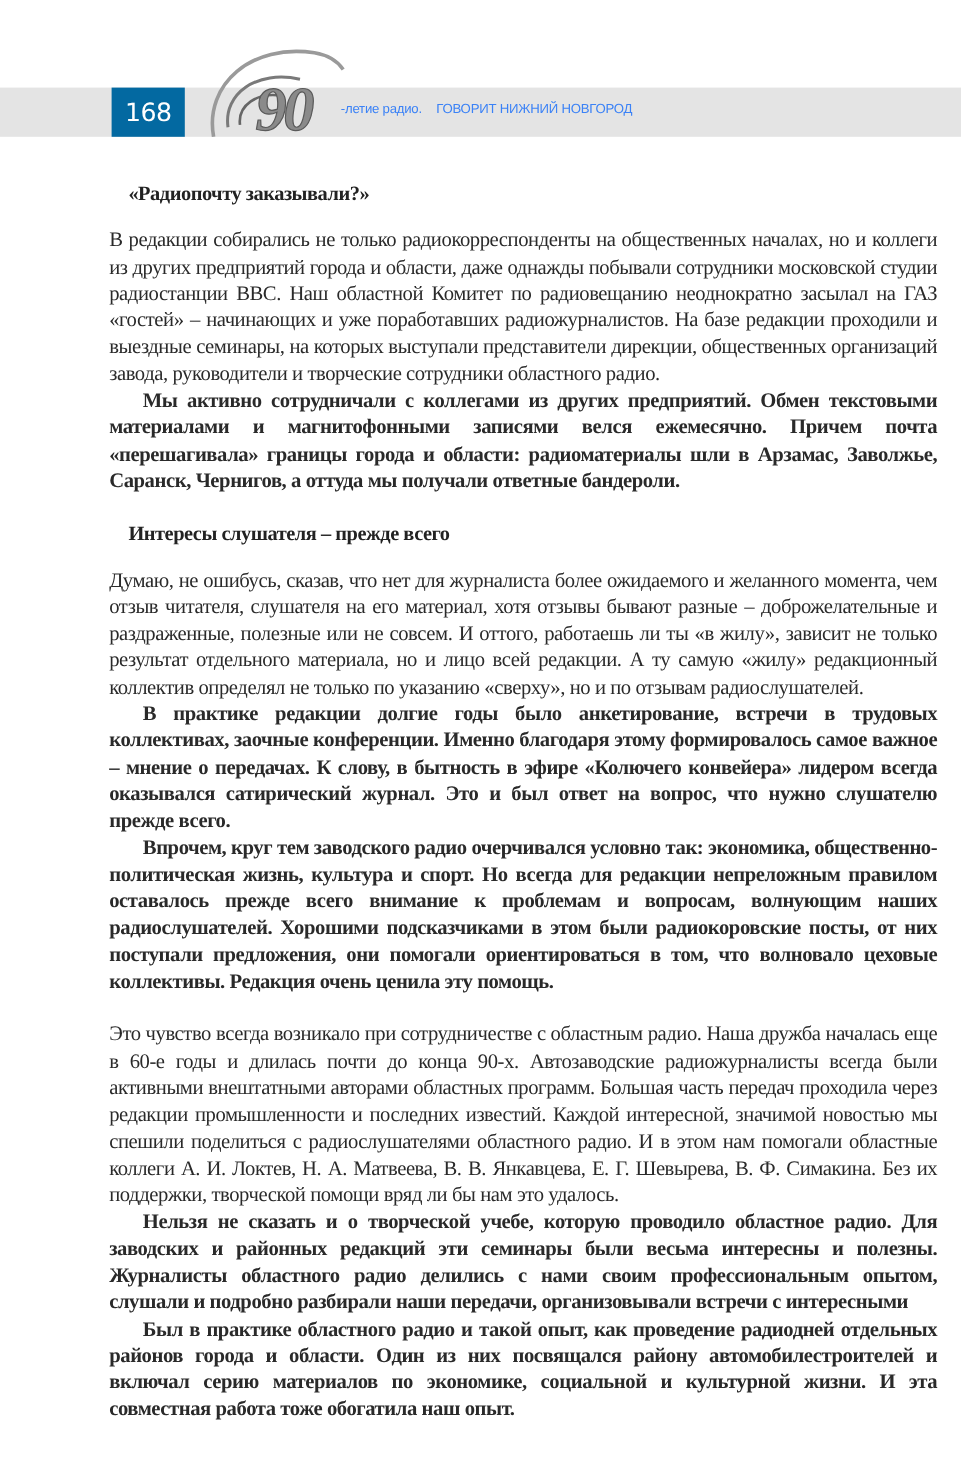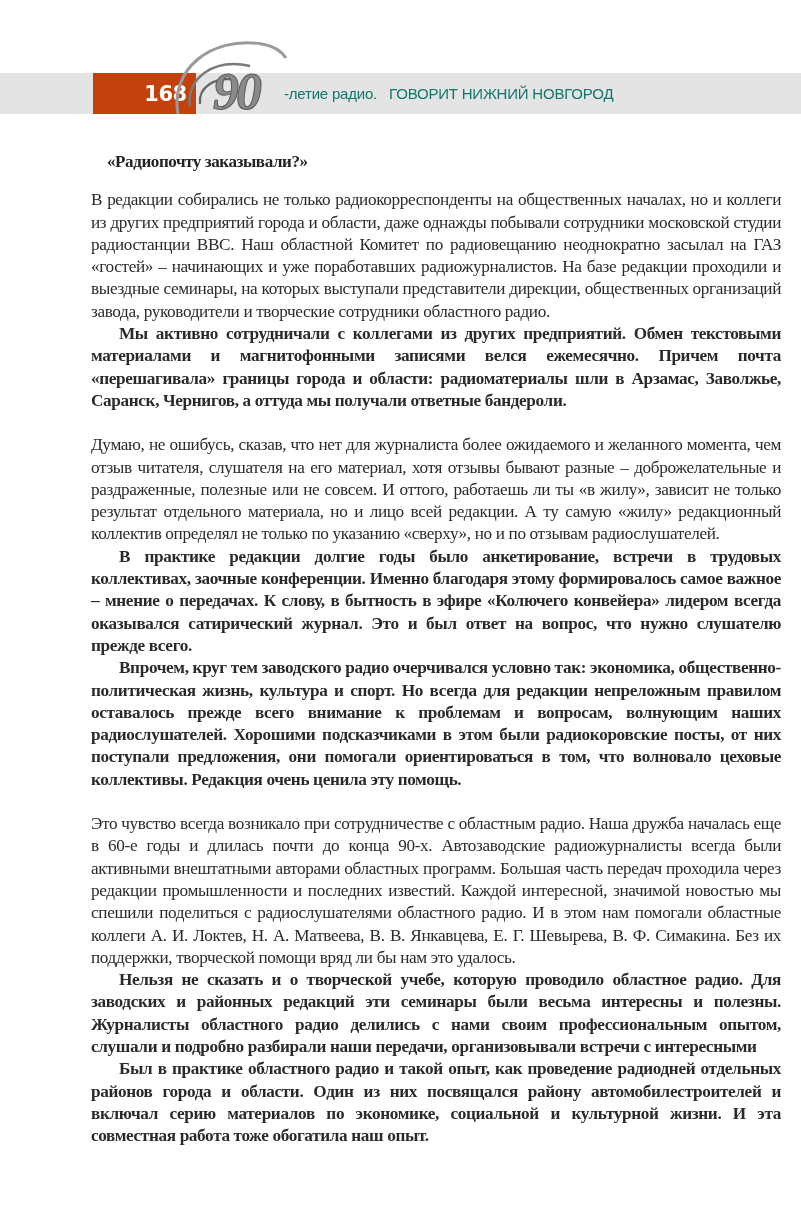--- a/index.html
+++ b/index.html
@@ -3,35 +3,35 @@
 <meta charset="utf-8">
 <style>
   html, body { margin: 0; padding: 0; background: #ffffff; }
   body { width: 801px; height: 1230px; position: relative; overflow: hidden; }
   .header-band {
     position: absolute; left: 0; top: 73px; width: 801px; height: 41px;
     background: #e4e4e4;
   }
   .page-num {
     position: absolute; left: 93px; top: 73px; width: 61px; height: 41px;
-    background: #c2410c; color: #ffffff;
-    font-family: "DejaVu Sans", sans-serif; font-weight: bold; font-size: 21px;
-    display: flex; align-items: center; justify-content: center; letter-spacing: -0.5px; padding-left: 42px;
+    background: #0369a1; color: #ffffff;
+    font-family: "DejaVu Sans", sans-serif; font-weight: normal; font-size: 21px;
+    display: flex; align-items: center; justify-content: center; letter-spacing: -0.5px;
   }
   .logo { position: absolute; left: 170px; top: 30px; width: 120px; height: 90px; }
   .logo-ninety {
     position: absolute; left: 213px; top: 66px;
     font-family: "Liberation Serif", serif; font-style: italic; font-weight: bold;
     font-size: 52px; color: #8a8a8a; line-height: 1;
     letter-spacing: -3px;
     -webkit-text-stroke: 1px #5a5a5a;
   }
   .header-title {
     position: absolute; left: 284px; top: 85px;
-    font-family: "Liberation Sans", sans-serif; font-size: 15px; color: #0f766e;
+    font-family: "Liberation Sans", sans-serif; font-size: 11px; color: #3b82f6;
     white-space: nowrap; letter-spacing: -0.2px;
   }
   .header-title .gap { display: inline-block; width: 12px; }
   .content {
     position: absolute; left: 91px; top: 135px; width: 690px;
     font-family: "Liberation Serif", serif; font-size: 17.2px; line-height: 22.3px;
     color: #2a2a2a; text-align: justify; letter-spacing: -0.35px;
   }
   .section { margin-bottom: 22px; }
   .section h2 {
@@ -55,20 +55,21 @@
 <div class="logo-ninety">90</div>
 <div class="header-title"><span>-летие радио.</span><span class="gap"></span><span>ГОВОРИТ НИЖНИЙ НОВГОРОД</span></div>
 
 <div class="content">
   <div class="section">
     <h2>«Радиопочту заказывали?»</h2>
     <p>В редакции собирались не только радиокорреспонденты на общественных началах, но и коллеги из других предприятий города и области, даже однажды побывали сотрудники московской студии радиостанции BBC. Наш областной Комитет по радиовещанию неоднократно засылал на ГАЗ «гостей» – начинающих и уже поработавших радиожурналистов. На базе редакции проходили и выездные семинары, на которых выступали представители дирекции, общественных организаций завода, руководители и творческие сотрудники областного радио.</p>
     <p class="indent">Мы активно сотрудничали с коллегами из других предприятий. Обмен текстовыми материалами и магнитофонными записями велся ежемесячно. Причем почта «перешагивала» границы города и области: радиоматериалы шли в Арзамас, Заволжье, Саранск, Чернигов, а оттуда мы получали ответные бандероли.</p>
   </div>
   <div class="section">
+    <h2>Интересы слушателя – прежде всего</h2>
     <p>Думаю, не ошибусь, сказав, что нет для журналиста более ожидаемого и желанного момента, чем отзыв читателя, слушателя на его материал, хотя отзывы бывают разные – доброжелательные и раздраженные, полезные или не совсем. И оттого, работаешь ли ты «в жилу», зависит не только результат отдельного материала, но и лицо всей редакции. А ту самую «жилу» редакционный коллектив определял не только по указанию «сверху», но и по отзывам радиослушателей.</p>
     <p class="indent">В практике редакции долгие годы было анкетирование, встречи в трудовых коллективах, заочные конференции. Именно благодаря этому формировалось самое важное – мнение о передачах. К слову, в бытность в эфире «Колючего конвейера» лидером всегда оказывался сатирический журнал. Это и был ответ на вопрос, что нужно слушателю прежде всего.</p>
     <p class="indent">Впрочем, круг тем заводского радио очерчивался условно так: экономика, общественно-политическая жизнь, культура и спорт. Но всегда для редакции непреложным правилом оставалось прежде всего внимание к проблемам и вопросам, волнующим наших радиослушателей. Хорошими подсказчиками в этом были радиокоровские посты, от них поступали предложения, они помогали ориентироваться в том, что волновало цеховые коллективы. Редакция очень ценила эту помощь.</p>
   </div>
   <div class="section">
     <p>Это чувство всегда возникало при сотрудничестве с областным радио. Наша дружба началась еще в 60-е годы и длилась почти до конца 90-х. Автозаводские радиожурналисты всегда были активными внештатными авторами областных программ. Большая часть передач проходила через редакции промышленности и последних известий. Каждой интересной, значимой новостью мы спешили поделиться с радиослушателями областного радио. И в этом нам помогали областные коллеги А. И. Локтев, Н. А. Матвеева, В. В. Янкавцева, Е. Г. Шевырева, В. Ф. Симакина. Без их поддержки, творческой помощи вряд ли бы нам это удалось.</p>
     <p class="indent">Нельзя не сказать и о творческой учебе, которую проводило областное радио. Для заводских и районных редакций эти семинары были весьма интересны и полезны. Журналисты областного радио делились с нами своим профессиональным опытом, слушали и подробно разбирали наши передачи, организовывали встречи с интересными</p>
     <p class="indent">Был в практике областного радио и такой опыт, как проведение радиодней отдельных районов города и области. Один из них посвящался району автомобилестроителей и включал серию материалов по экономике, социальной и культурной жизни. И эта совместная работа тоже обогатила наш опыт.</p>
   </div>
 </div>

